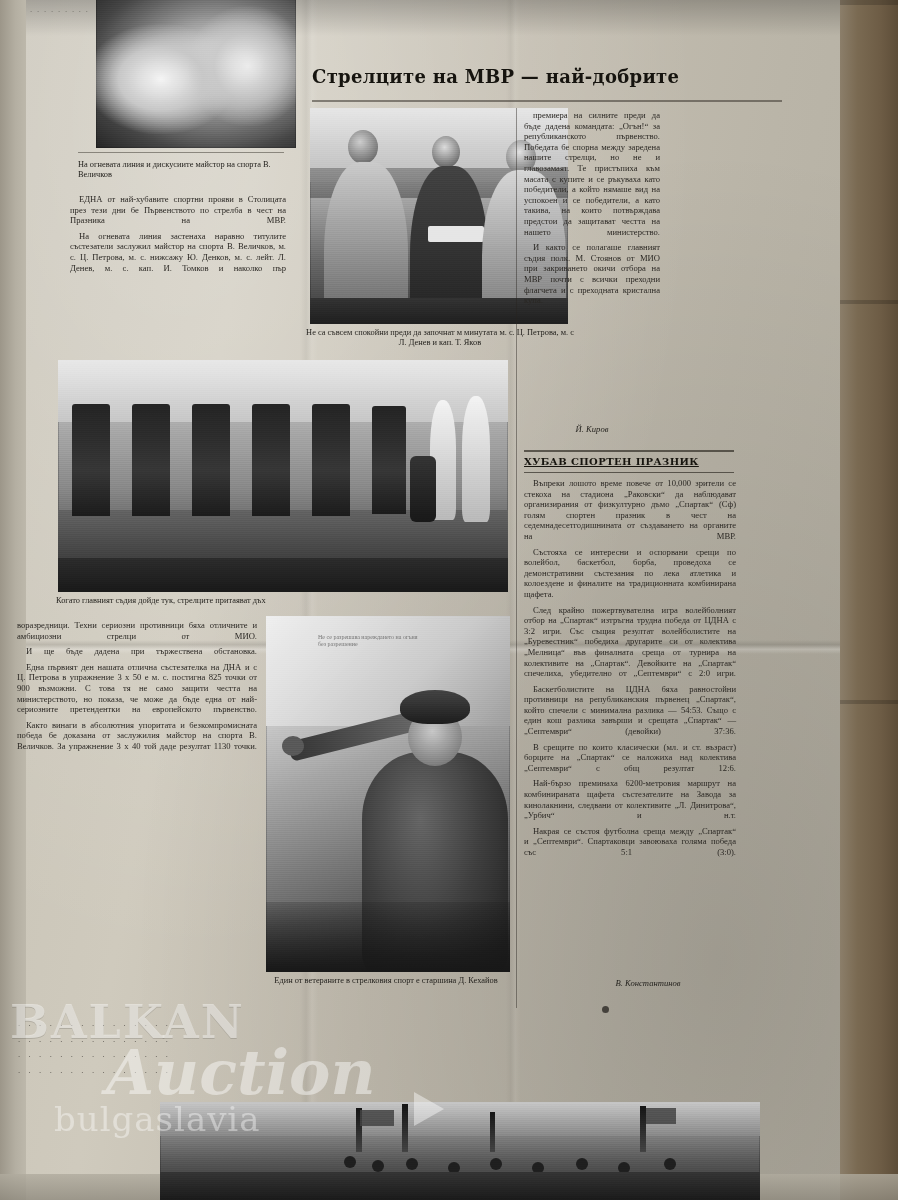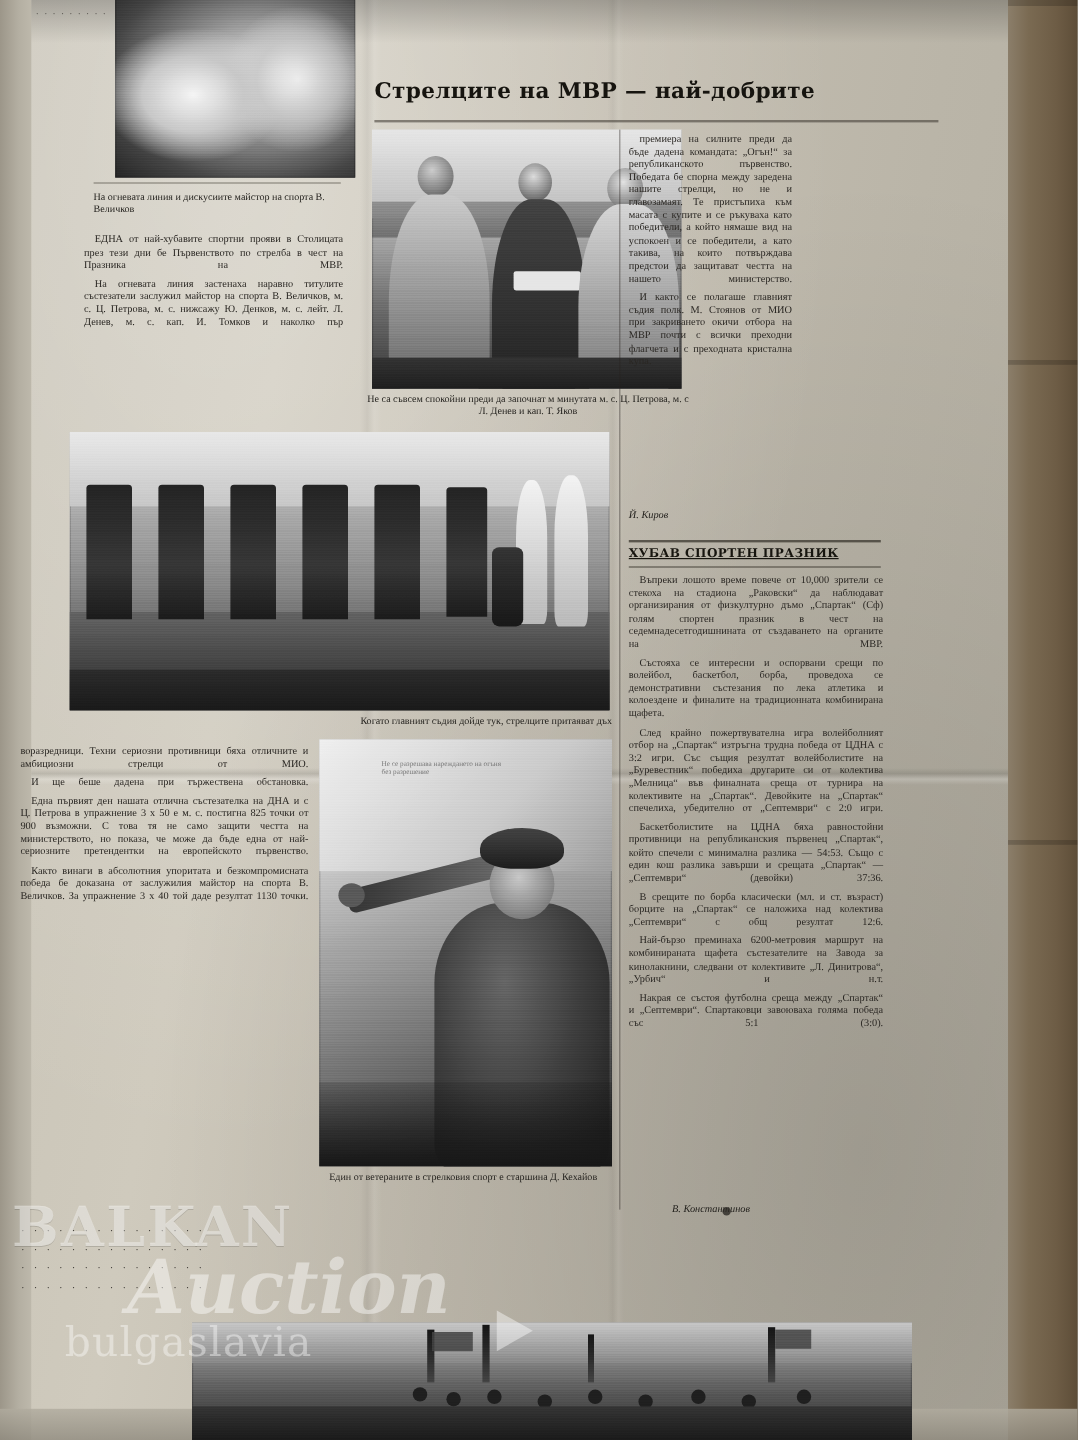--- a/index.html
+++ b/index.html
@@ -96,21 +96,21 @@
   .caption {
     font-family: "Liberation Serif", serif;
     font-size: 8.4px;
     line-height: 10.4px;
     text-align: center;
     color: #24221e;
   }
   .byline {
     font-family: "Liberation Serif", serif;
     font-size: 8.6px;
-    text-align: left;
+    text-align: center;
     font-style: italic;
     color: #24221e;
   }
   .rule {
     position: absolute;
     background: #3a352e;
     height: 1px;
     opacity: .75;
   }
   .vrule {
@@ -328,25 +328,25 @@
 
   <div class="rule" style="left:524px; top:450px; width:210px; height:2px;"></div>
   <div class="sect-head" style="left:524px; top:456px; width:210px;">ХУБАВ СПОРТЕН ПРАЗНИК</div>
   <div class="rule" style="left:524px; top:472px; width:210px; height:1px;"></div>
 
   <div class="col body-text justified" style="left:524px; top:478px; width:212px;">
     <p class="indent">Въпреки лошото време повече от 10,000 зрители се стекоха на стадиона „Раковски“ да наблюдават организирания от физкултурно дъмо „Спартак“ (Сф) голям спортен празник в чест на седемнадесетгодишнината от създаването на органите на МВР.</p>
     <p class="indent">Състояха се интересни и оспорвани срещи по волейбол, баскетбол, борба, проведоха се демонстративни състезания по лека атлетика и колоездене и финалите на традиционната комбинирана щафета.</p>
     <p class="indent">След крайно пожертвувателна игра волейболният отбор на „Спартак“ изтръгна трудна победа от ЦДНА с 3:2 игри. Със същия резултат волейболистите на „Буревестник“ победиха другарите си от колектива „Мелница“ във финалната среща от турнира на колективите на „Спартак“. Девойките на „Спартак“ спечелиха, убедително от „Септември“ с 2:0 игри.</p>
     <p class="indent">Баскетболистите на ЦДНА бяха равностойни противници на републиканския първенец „Спартак“, който спечели с минимална разлика — 54:53. Също с един кош разлика завърши и срещата „Спартак“ — „Септември“ (девойки) 37:36.</p>
-    <p class="indent">В срещите по борба класически (мл. и ст. възраст) борците на „Спартак“ се наложиха над колектива „Септември“ с общ резултат 12:6.</p>
+    <p class="indent">В срещите по които класически (мл. и ст. възраст) борците на „Спартак“ се наложиха над колектива „Септември“ с общ резултат 12:6.</p>
     <p class="indent">Най-бързо преминаха 6200-метровия маршрут на комбинираната щафета състезателите на Завода за кинолакнини, следвани от колективите „Л. Динитрова“, „Урбич“ и н.т.</p>
     <p class="indent">Накрая се състоя футболна среща между „Спартак“ и „Септември“. Спартаковци завоюваха голяма победа със 5:1 (3:0).</p>
   </div>
-  <div class="col byline" style="left:560px; top:978px; width:176px;margin-top:24px;">В. Константинов</div>
+  <div class="col byline" style="left:560px; top:978px; width:176px;">В. Константинов</div>
   <div style="position:absolute; left:602px; top:1006px; width:7px; height:7px; border-radius:50%;
               background:#2c2924; opacity:.8;"></div>
 
   <div class="col byline" style="left:78px; top:160px; width:206px; text-align:left; font-style:normal; font-size:8.4px; line-height:10px;">На огневата линия и дискусиите майстор на спорта В. Величков</div>
   <div class="rule" style="left:78px; top:152px; width:206px; opacity:.5;"></div>
 
   <div class="col body-text justified" style="left:70px; top:194px; width:216px;">
     <p class="indent">ЕДНА от най-хубавите спортни прояви в Столицата през тези дни бе Първенството по стрелба в чест на Празника на МВР.</p>
     <p class="indent">На огневата линия застенаха наравно титулите състезатели заслужил майстор на спорта В. Величков, м. с. Ц. Петрова, м. с. нижсажу Ю. Денков, м. с. лейт. Л. Денев, м. с. кап. И. Томков и наколко пър</p>
   </div>
@@ -369,25 +369,25 @@
     <div class="person" style="left:372px; top:40px; width:26px; height:120px;"></div>
     <div class="person" style="left:404px; top:36px; width:28px; height:126px;"></div>
     <div style="position:absolute; left:352px; top:96px; width:26px; height:66px;
                 background:linear-gradient(180deg,#3b3730,#1f1d19); border-radius:6px;"></div>
 
     <div style="position:absolute; left:0; bottom:0; width:450px; height:34px;
                 background:linear-gradient(180deg,#332f2a,#201e1a);"></div>
     <div class="ph-grain"></div>
   </div>
 
-  <div class="col caption" style="left:56px; top:596px; width:454px; text-align:right;">Когато главният съдия дойде тук, стрелците притаяват дъх</div>
+  <div class="col caption" style="left:56px; top:596px; width:454px; text-align:left;">Когато главният съдия дойде тук, стрелците притаяват дъх</div>
 
   <div class="col body-text justified" style="left:17px; top:620px; width:240px;">
     <p>воразредници. Техни сериозни противници бяха отличните и амбициозни стрелци от МИО.</p>
-    <p class="indent">И ще беше дадена при тържествена обстановка.</p>
+    <p class="indent">И ще бъде дадена при тържествена обстановка.</p>
     <p class="indent">Една първият ден нашата отлична състезателка на ДНА и с Ц. Петрова в упражнение 3 х 50 е м. с. постигна 825 точки от 900 възможни. С това тя не само защити честта на министерството, но показа, че може да бъде една от най-сериозните претендентки на европейското първенство.</p>
     <p class="indent">Както винаги в абсолютния упоритата и безкомпромисната победа бе доказана от заслужилия майстор на спорта В. Величков. За упражнение 3 х 40 той даде резултат 1130 точки.</p>
   </div>
 
   <div class="photo ph4" style="left:266px; top:616px; width:244px; height:356px;">
 
     <div style="position:absolute; left:0; top:0; width:244px; height:110px;
                 background:linear-gradient(135deg,#efeade,#cdc7ba 60%,#a39d91);"></div>
     <div style="position:absolute; left:52px; top:18px; width:100px; height:36px;
                 font-family:'Liberation Serif',serif; font-size:6px; line-height:7px;

